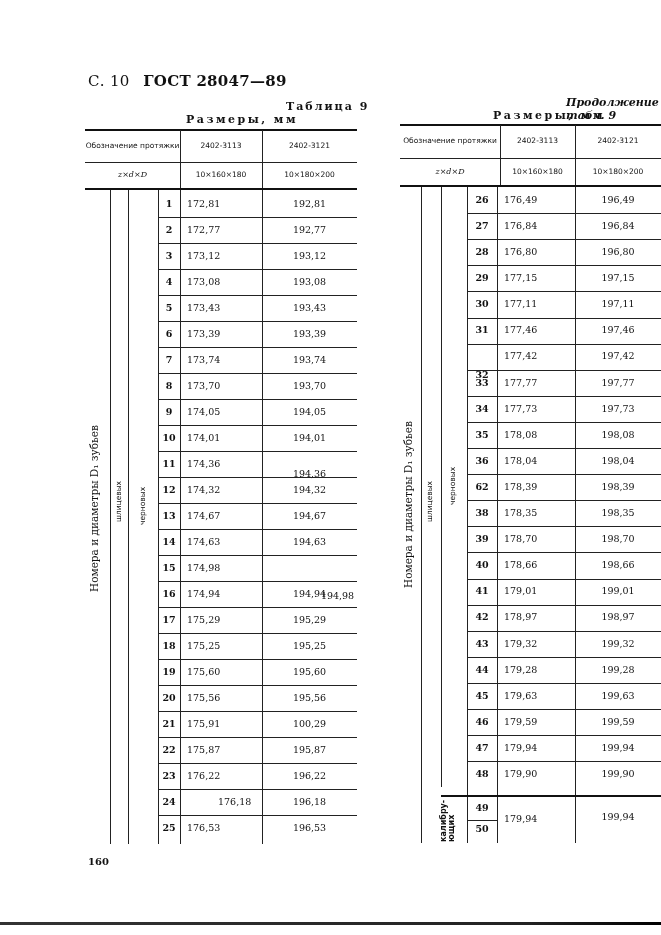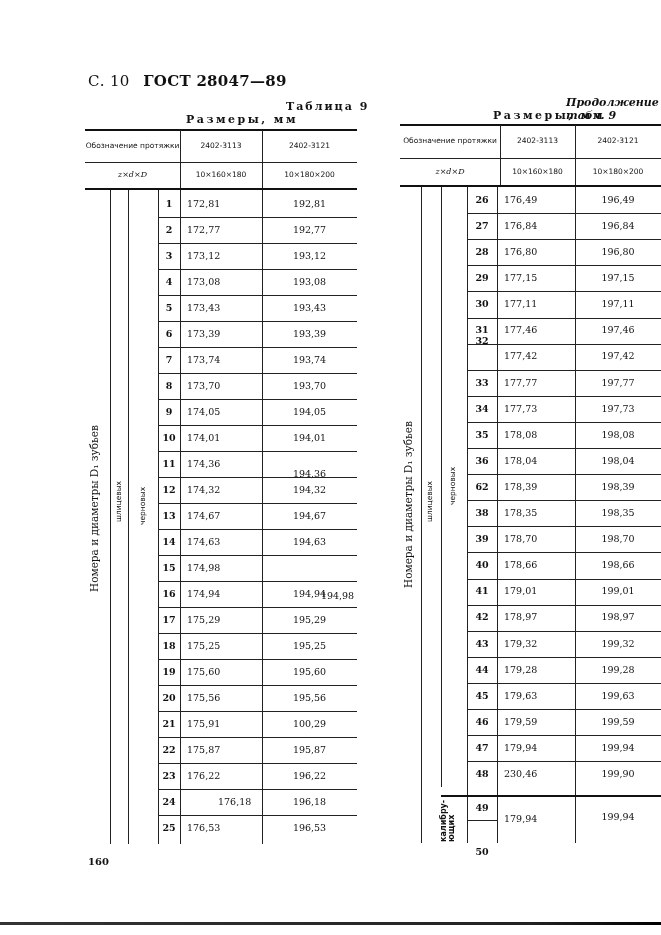--- a/index.html
+++ b/index.html
@@ -217,21 +217,21 @@
       <div class="cell val2" style="left: 575px; top: 265.3px; width: 86px; height: 26.1px;">197,15</div>
       <div class="hline" style="left: 467px; top: 291.4px; width: 194px;"></div>
       <div class="cell num" style="left: 467px; top: 291.4px; width: 30px; height: 26.1px;">30</div>
       <div class="cell val" style="left: 497px; top: 291.4px; width: 78px; height: 26.1px;">177,11</div>
       <div class="cell val2" style="left: 575px; top: 291.4px; width: 86px; height: 26.1px;">197,11</div>
       <div class="hline" style="left: 467px; top: 317.5px; width: 194px;"></div>
       <div class="cell num" style="left: 467px; top: 317.5px; width: 30px; height: 26.1px;">31</div>
       <div class="cell val" style="left: 497px; top: 317.5px; width: 78px; height: 26.1px;">177,46</div>
       <div class="cell val2" style="left: 575px; top: 317.5px; width: 86px; height: 26.1px;">197,46</div>
       <div class="hline" style="left: 467px; top: 343.6px; width: 194px;"></div>
-      <div class="cell num" style="left: 467px; top: 328px; width: 30px; height: 26.1px; text-align: center;">32</div>
+      <div class="cell num" style="left: 467px; top: 362px; width: 30px; height: 26.1px; text-align: center;">32</div>
       <div class="cell val" style="left: 497px; top: 343.6px; width: 78px; height: 26.1px;">177,42</div>
       <div class="cell val2" style="left: 575px; top: 343.6px; width: 86px; height: 26.1px;">197,42</div>
       <div class="hline" style="left: 467px; top: 369.7px; width: 194px;"></div>
       <div class="cell num" style="left: 467px; top: 369.7px; width: 30px; height: 26.1px;">33</div>
       <div class="cell val" style="left: 497px; top: 369.7px; width: 78px; height: 26.1px;">177,77</div>
       <div class="cell val2" style="left: 575px; top: 369.7px; width: 86px; height: 26.1px;">197,77</div>
       <div class="hline" style="left: 467px; top: 395.8px; width: 194px;"></div>
       <div class="cell num" style="left: 467px; top: 395.8px; width: 30px; height: 26.1px;">34</div>
       <div class="cell val" style="left: 497px; top: 395.8px; width: 78px; height: 26.1px;">177,73</div>
       <div class="cell val2" style="left: 575px; top: 395.8px; width: 86px; height: 26.1px;">197,73</div>
@@ -282,27 +282,27 @@
       <div class="hline" style="left: 467px; top: 709px; width: 194px;"></div>
       <div class="cell num" style="left: 467px; top: 709px; width: 30px; height: 26.1px;">46</div>
       <div class="cell val" style="left: 497px; top: 709px; width: 78px; height: 26.1px;">179,59</div>
       <div class="cell val2" style="left: 575px; top: 709px; width: 86px; height: 26.1px;">199,59</div>
       <div class="hline" style="left: 467px; top: 735.1px; width: 194px;"></div>
       <div class="cell num" style="left: 467px; top: 735.1px; width: 30px; height: 26.1px;">47</div>
       <div class="cell val" style="left: 497px; top: 735.1px; width: 78px; height: 26.1px;">179,94</div>
       <div class="cell val2" style="left: 575px; top: 735.1px; width: 86px; height: 26.1px;">199,94</div>
       <div class="hline" style="left: 467px; top: 761.2px; width: 194px;"></div>
       <div class="cell num" style="left: 467px; top: 761.2px; width: 30px; height: 26.1px;">48</div>
-      <div class="cell val" style="left: 497px; top: 761.2px; width: 78px; height: 26.1px;">230,46</div>
+      <div class="cell val" style="left: 497px; top: 761.2px; width: 78px; height: 26.1px;">179,90</div>
       <div class="cell val2" style="left: 575px; top: 761.2px; width: 86px; height: 26.1px;">199,90</div>
     </div>
 
   <div class="hline thick" style="left:441px; top:795px; width:220px;"></div>
   <div class="vtext sub" style="left:440px; top:842px; width:44px; white-space:normal; line-height:1.05; font-size:8px; font-weight:bold;">калибру-ющих</div>
   <div class="cell num" style="left:467px; top:797px; width:30px; height:22px;">49</div>
   <div class="hline" style="left:467px; top:820px; width:30px;"></div>
-  <div class="cell num" style="left:467px; top:841px; width:30px; height:22px;text-align:right;">50</div>
+  <div class="cell num" style="left:467px; top:818px; width:30px; height:22px;text-align:right;">50</div>
   <div class="cell val" style="left:497px; top:797px; width:78px; height:44px;">179,94</div>
   <div class="cell val2" style="left:575px; top:797px; width:86px; height:40px;">199,94</div>
 </div>
 
 <div class="abs page-number">160</div>
 <div class="abs bottom-rule"></div>
 
 </body></html>

